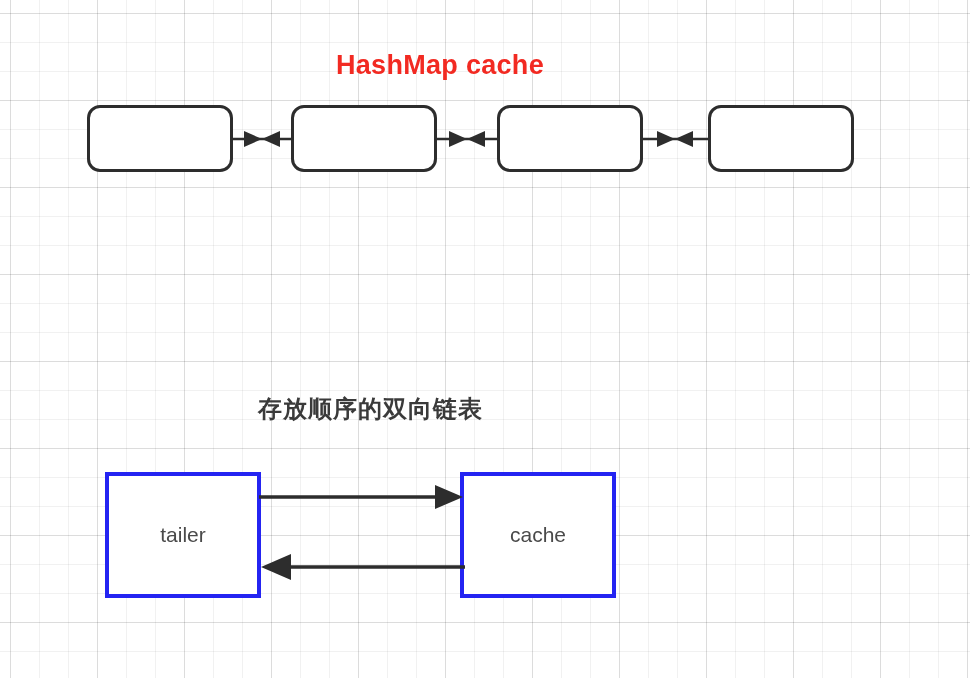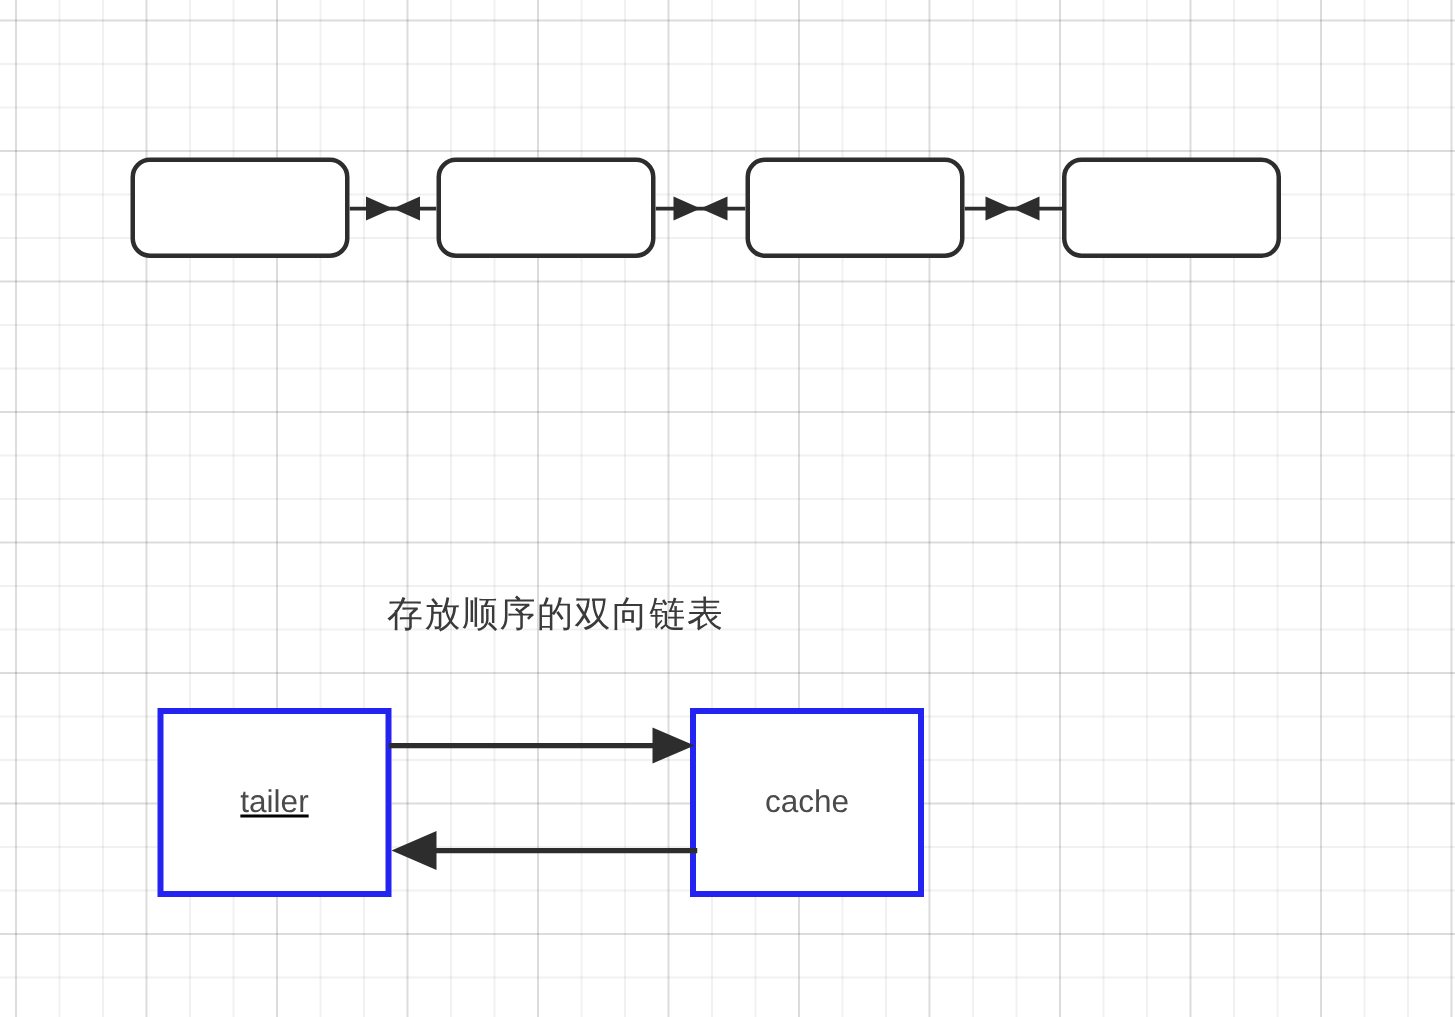--- a/index.html
+++ b/index.html
@@ -67,21 +67,21 @@
     top: 125px;
     height: 28px;
   }
 
   .chinese-label {
     position: absolute;
     left: 258px;
     top: 393px;
     color: #3a3a3a;
     font-size: 24px;
-    font-weight: normal;
+    font-weight: bold;
     font-family: "DejaVu Sans", "Liberation Sans", sans-serif;
     letter-spacing: 1px;
     white-space: nowrap;
     text-align: right;
   }
 
   .blue-box {
     position: absolute;
     box-sizing: border-box;
     background: #ffffff;
@@ -101,20 +101,21 @@
 
   .arrow-svg {
     position: absolute;
   }
 </style>
 </head>
 <body>
 
 <div id="canvas">
 
+  <div class="title"><span>HashMap cache</span></div>
 
   <div class="node-box" style="left:87px;">
     <span></span>
   </div>
   <div class="node-box" style="left:291px;">
     <span></span>
   </div>
   <div class="node-box" style="left:497px;">
     <span></span>
   </div>
@@ -133,21 +134,21 @@
     <polygon points="30,14 48,6 48,22" fill="#2d2d2d"></polygon>
   </svg>
   <svg class="connector" style="left:643px; width:65px;" width="65" height="28" viewBox="0 0 65 28">
     <line x1="0" y1="14" x2="65" y2="14" stroke="#2d2d2d" stroke-width="2.5"></line>
     <polygon points="32,14 14,6 14,22" fill="#2d2d2d"></polygon>
     <polygon points="32,14 50,6 50,22" fill="#2d2d2d"></polygon>
   </svg>
 
   <div class="chinese-label">存放顺序的双向链表</div>
 
-  <div class="blue-box" style="left:105px;text-decoration:underline;">
+  <div class="blue-box" style="left:105px;">
     <span class="blue-box-label">tailer</span>
   </div>
   <div class="blue-box" style="left:460px;">
     <span class="blue-box-label">cache</span>
   </div>
 
   <svg class="arrow-svg" style="left:259px; top:482px;" width="206" height="30" viewBox="0 0 206 30">
     <line x1="0" y1="15" x2="186" y2="15" stroke="#2d2d2d" stroke-width="3.5"></line>
     <polygon points="204,15 176,3 176,27" fill="#2d2d2d"></polygon>
   </svg>

